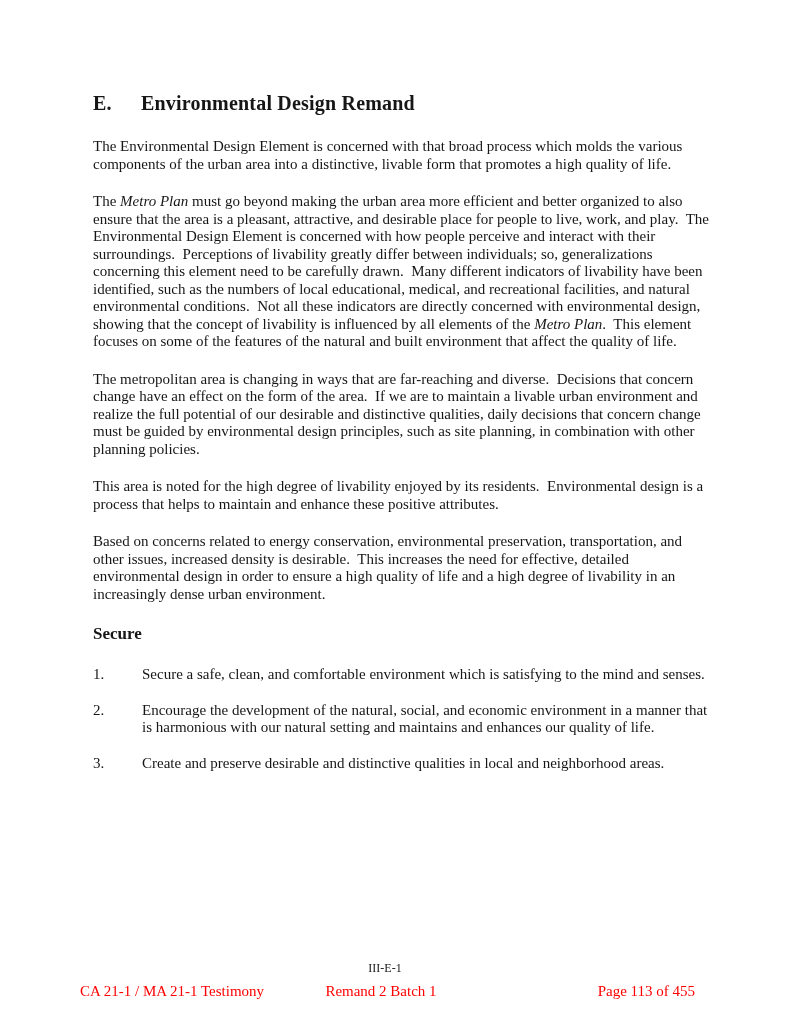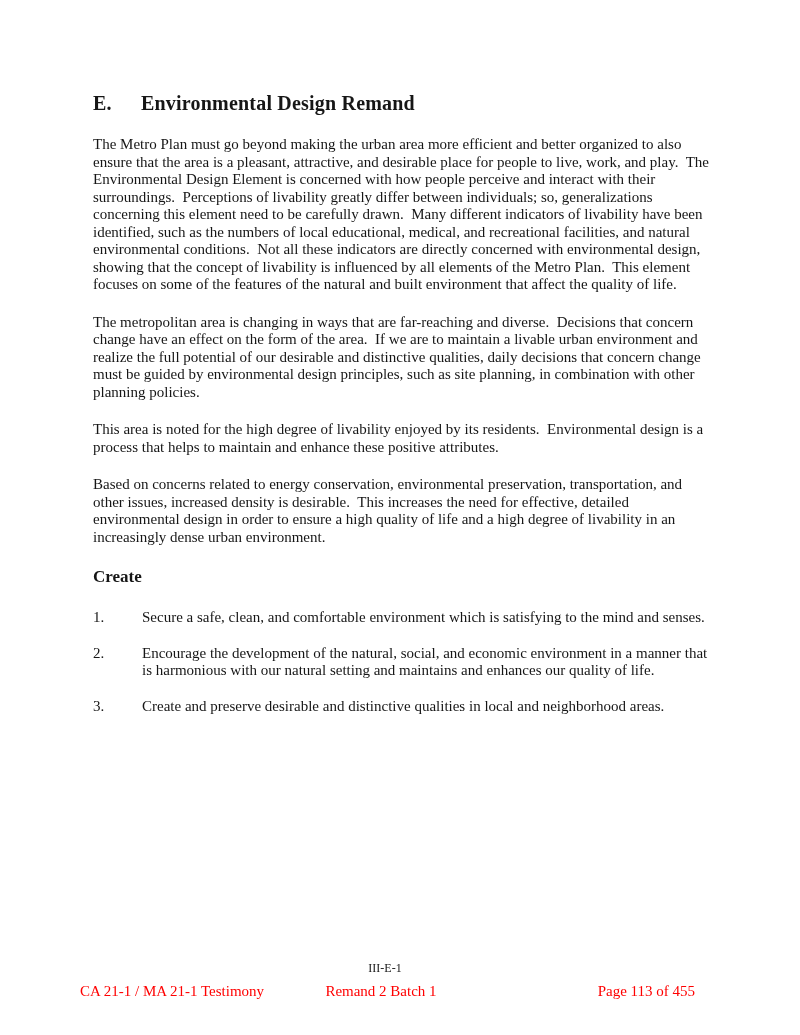--- a/index.html
+++ b/index.html
@@ -24,21 +24,21 @@
     letter-spacing: 0.2px;
   }
   .h-num { display: inline-block; width: 48px; }
   p.body-para {
     margin: 20px 0 0 0;
     font-size: 15px;
     line-height: 17.5px;
     white-space: pre-wrap;
   }
   p.body-para.first { margin-top: 22px; }
-  .it { }
+  .it { font-style: italic; }
   h2.goals-heading {
     margin: 20px 0 0 0;
     font-size: 17px;
     line-height: 22px;
     font-weight: bold;
   }
   .goal-item {
     display: flex;
     margin-top: 18px;
     font-size: 15px;
@@ -67,30 +67,31 @@
   .stamp-center { left: 0; width: 762px; text-align: center; }
   .stamp-right { right: 105px; }
 </style>
 </head>
 <body>
 
 <div class="content">
 
   <h1 class="section-heading"><span class="h-num">E.</span><span>Environmental Design Remand</span></h1>
 
+  <p class="body-para first"><span>The Environmental Design Element is concerned with that broad process which molds the various components of the urban area into a distinctive, livable form that promotes a high quality of life.</span></p>
 
   <p class="body-para"><span>The </span><span class="it">Metro Plan</span><span> must go beyond making the urban area more efficient and better organized to also ensure that the area is a pleasant, attractive, and desirable place for people to live, work, and play.  The Environmental Design Element is concerned with how people perceive and interact with their surroundings.  Perceptions of livability greatly differ between individuals; so, generalizations concerning this element need to be carefully drawn.  Many different indicators of livability have been identified, such as the numbers of local educational, medical, and recreational facilities, and natural environmental conditions.  Not all these indicators are directly concerned with environmental design, showing that the concept of livability is influenced by all elements of the </span><span class="it">Metro Plan</span><span>.  This element focuses on some of the features of the natural and built environment that affect the quality of life.</span></p>
 
   <p class="body-para"><span>The metropolitan area is changing in ways that are far-reaching and diverse.  Decisions that concern change have an effect on the form of the area.  If we are to maintain a livable urban environment and realize the full potential of our desirable and distinctive qualities, daily decisions that concern change must be guided by environmental design principles, such as site planning, in combination with other planning policies.</span></p>
 
   <p class="body-para"><span>This area is noted for the high degree of livability enjoyed by its residents.  Environmental design is a process that helps to maintain and enhance these positive attributes.</span></p>
 
   <p class="body-para"><span>Based on concerns related to energy conservation, environmental preservation, transportation, and other issues, increased density is desirable.  This increases the need for effective, detailed environmental design in order to ensure a high quality of life and a high degree of livability in an increasingly dense urban environment.</span></p>
 
-  <h2 class="goals-heading">Create</h2>
+  <h2 class="goals-heading">Secure</h2>
 
   <div class="goal-item first">
     <span class="goal-num">1.</span>
     <span class="goal-text">Secure a safe, clean, and comfortable environment which is satisfying to the mind and senses.</span>
   </div>
 
   <div class="goal-item">
     <span class="goal-num">2.</span>
     <span class="goal-text">Encourage the development of the natural, social, and economic environment in a manner that is harmonious with our natural setting and maintains and enhances our quality of life.</span>
   </div>

